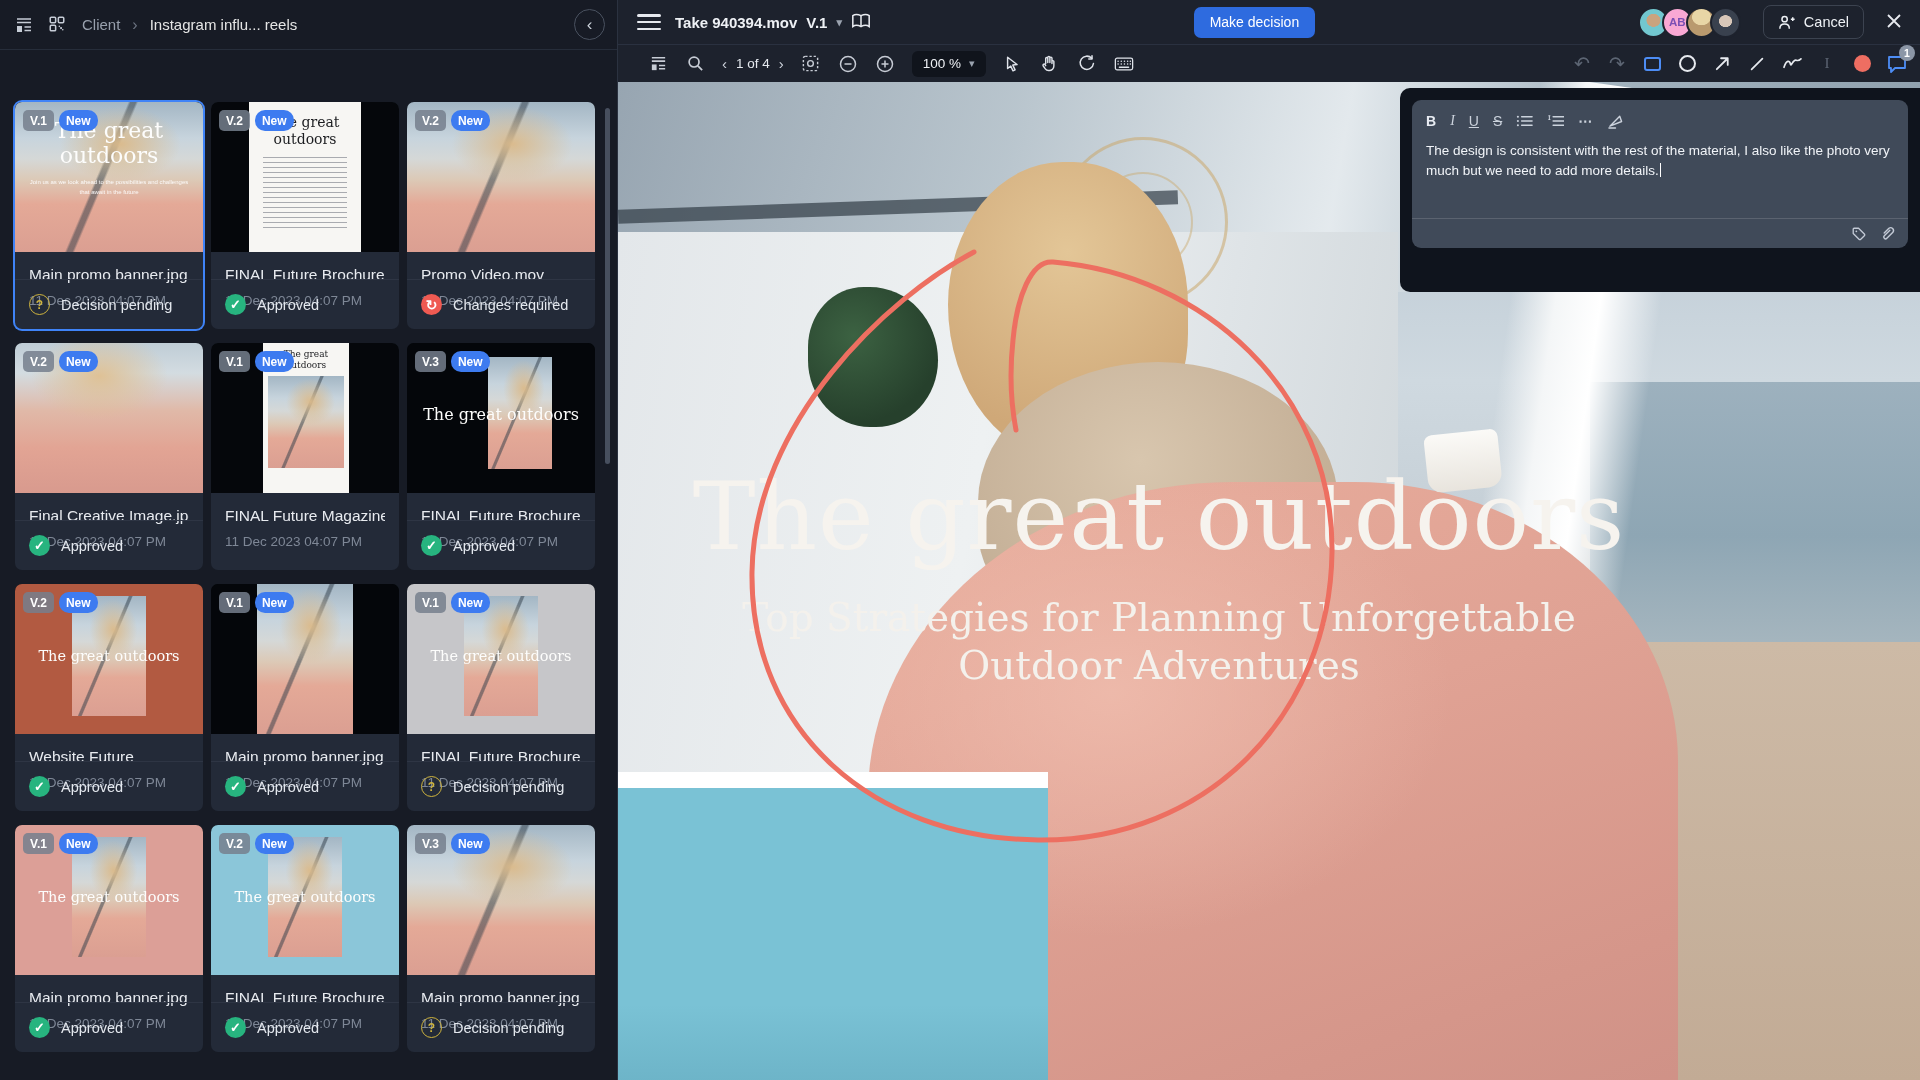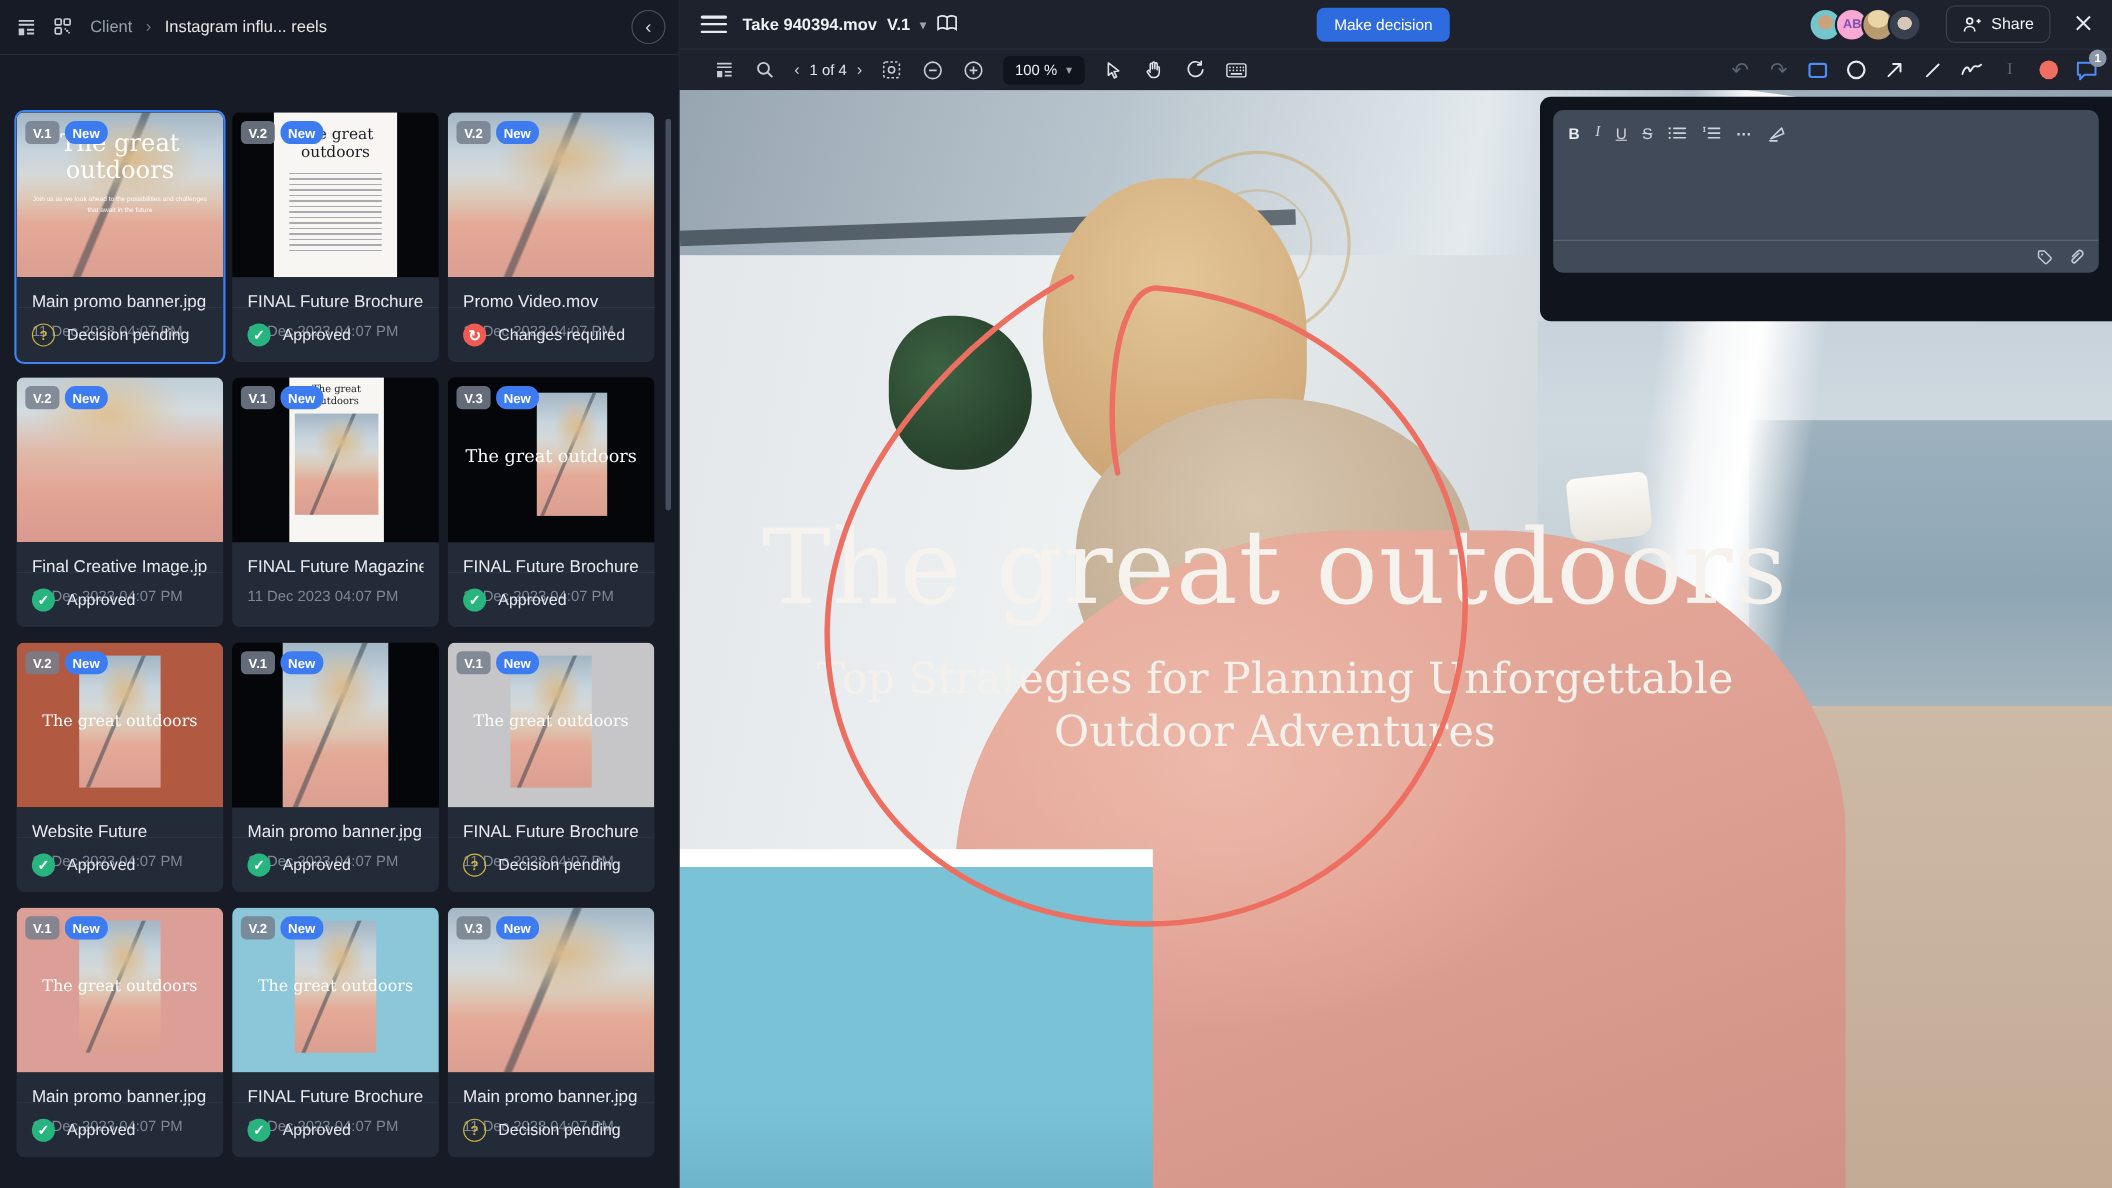--- a/index.html
+++ b/index.html
@@ -515,21 +515,21 @@
         <span class="avatar av4"></span>
       </div>
       <button class="btn-share">
         <span>
           <svg viewBox="0 0 18 18" width="17" height="17" fill="none" stroke="#eef1f5" stroke-width="1.6">
             <circle cx="7" cy="5.5" r="2.8"></circle>
               <path d="M2 15.5 c0-3 2.2-4.8 5-4.8 s5 1.8 5 4.8"></path>
               <path d="M13.6 5.5h4M15.6 3.5v4"></path>
           </svg>
         </span>
-        <span>Share</span>
+        <span>Cancel</span>
       </button>
       <span class="close-x">
         <svg viewBox="0 0 20 20" width="20" height="20" stroke="#e7eaef" stroke-width="1.8" fill="none">
             <path d="M4 4 L16 16 M16 4 L4 16"></path>
           </svg>
       </span>
     </header>
 
     <div class="v-toolbar">
       <div class="tgroup">
@@ -690,20 +690,23 @@
             </svg>
           </span>
           <span class="fmt-ellipsis">⋯</span>
           <span>
             <svg viewBox="0 0 18 16" width="17" height="15" fill="none" stroke="#ccd3dd" stroke-width="1.5" stroke-linejoin="round">
               <path d="M3 13 L13.5 2.5 L15.5 8 Z"></path>
                 <path d="M2 15 h7" stroke-linecap="round"></path>
             </svg>
           </span>
         </div>
+        <div class="compose-text">
+          <span>The design is consistent with the rest of the material, I also like the photo very much but we need to add more details.</span><span class="caret"></span>
+        </div>
         <div class="compose-foot">
           <span>
             <svg viewBox="0 0 18 18" width="16" height="16" fill="none" stroke="#c3cad6" stroke-width="1.5" stroke-linejoin="round">
               <path d="M2.5 8.5 V3.5 a1 1 0 0 1 1 -1 h5 l6.5 6.5 a1.4 1.4 0 0 1 0 2 l-4 4 a1.4 1.4 0 0 1 -2 0 z"></path>
               <circle cx="6" cy="6" r="1" fill="#c3cad6" stroke="none"></circle>
             </svg>
           </span>
           <span>
             <svg viewBox="0 0 18 18" width="17" height="17" fill="none" stroke="#c3cad6" stroke-width="1.5" stroke-linecap="round">
               <path d="M5.5 8.5 l5-5 a3 3 0 0 1 4.2 4.2 l-6.4 6.4 a1.9 1.9 0 0 1 -2.7-2.7 l5.9-5.9"></path>

